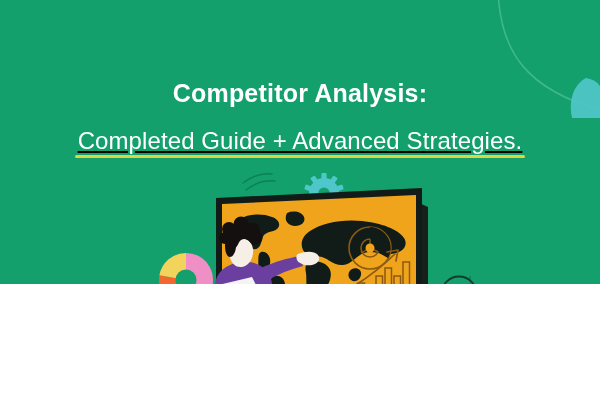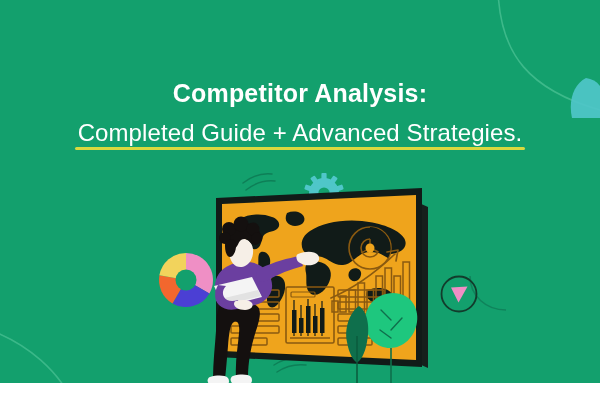--- a/index.html
+++ b/index.html
@@ -3,21 +3,21 @@
 <meta charset="utf-8">
 <style>
   html, body {
     margin: 0;
     padding: 0;
     background: #ffffff;
   }
   #canvas {
     position: relative;
     width: 600px;
-    height: 383px;
+    height: 284px;
     overflow: hidden;
     background: #13a06d;
     font-family: "Liberation Sans", sans-serif;
   }
   .bg-svg, .art-svg {
     position: absolute;
     inset: 0;
     width: 600px;
     height: 400px;
     display: block;
@@ -35,22 +35,23 @@
     color: #ffffff;
     font-size: 25px;
     font-weight: bold;
     letter-spacing: 0.2px;
     line-height: 30px;
     white-space: nowrap;
   }
   #title-line2-wrap {
     display: inline-block;
     position: relative;
-    margin-top: 10px;
+    margin-top: 18px;
     padding: 0 3px 3px 3px;
+    text-decoration: underline;
   }
   #title-line2 {
     display: block;
     color: #ffffff;
     font-size: 24px;
     font-weight: normal;
     letter-spacing: 0.1px;
     line-height: 29px;
     white-space: nowrap;
   }

